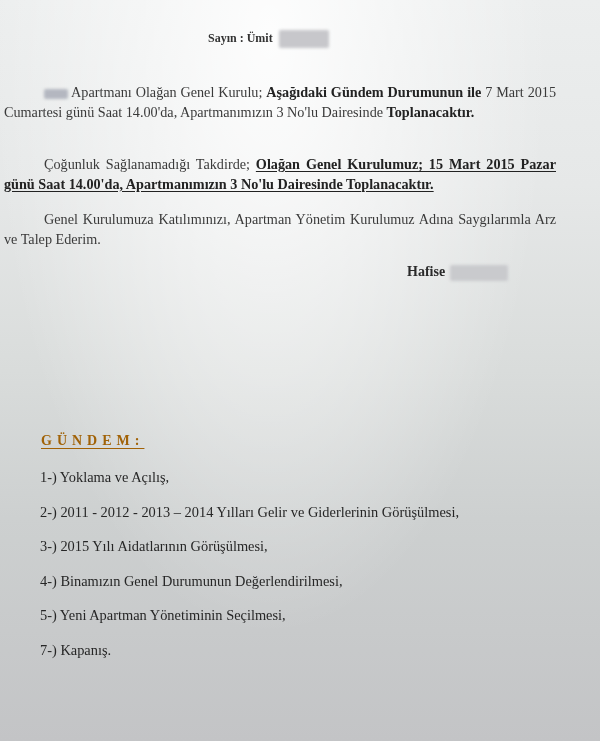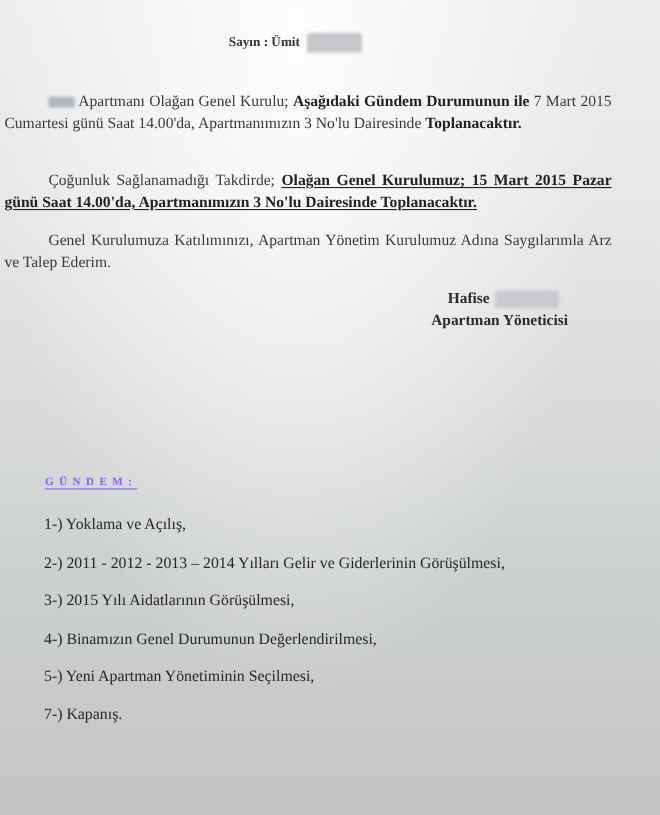--- a/index.html
+++ b/index.html
@@ -79,24 +79,24 @@
     .sign .blur {
       width: 58px;
       height: 16px;
       margin-left: 5px;
       background: #c9cacd;
     }
     .agenda-title {
       position: absolute;
       left: 41px;
       top: 433px;
-      font-size: 10px;
+      font-size: 14px;
       font-weight: bold;
       letter-spacing: 5px;
-      color: #8b5cf6;
+      color: #a16207;
       text-decoration: underline;
       text-underline-offset: 3px;
     }
     .agenda {
       position: absolute;
       left: 40px;
       top: 467px;
       margin: 0;
       padding: 0;
       list-style: none;
@@ -129,21 +129,20 @@
   </div>
 
   <div class="para p3">
     <span class="indent"></span><span>Genel Kurulumuza Katılımınızı, Apartman Yönetim Kurulumuz Adına Saygılarımla Arz ve Talep Ederim.</span>
   </div>
 
   <div class="sign">
     <div class="name-row">
       <span>Hafise</span><span class="blur"></span>
     </div>
-    <div>Apartman Yöneticisi</div>
   </div>
 
   <div class="agenda-title">GÜNDEM:</div>
 
   <ul class="agenda">
     <li>1-) Yoklama ve Açılış,</li>
     <li>2-) 2011 - 2012 - 2013 – 2014 Yılları Gelir ve Giderlerinin Görüşülmesi,</li>
     <li>3-) 2015 Yılı Aidatlarının Görüşülmesi,</li>
     <li>4-) Binamızın Genel Durumunun Değerlendirilmesi,</li>
     <li>5-) Yeni Apartman Yönetiminin Seçilmesi,</li>

